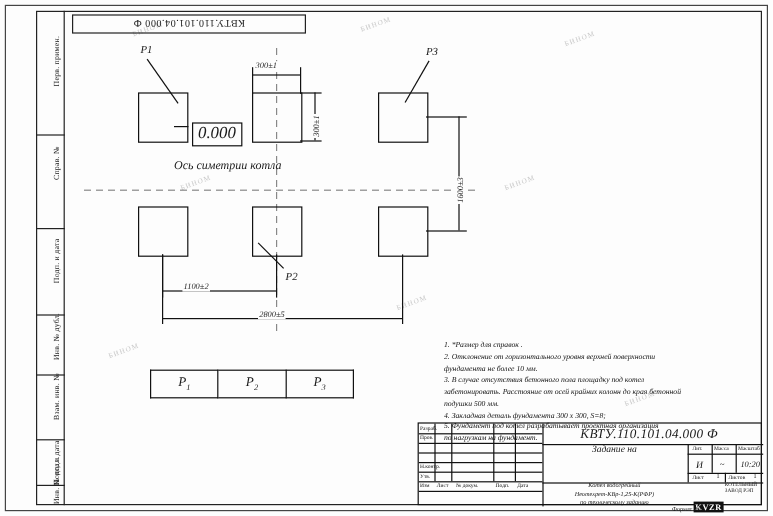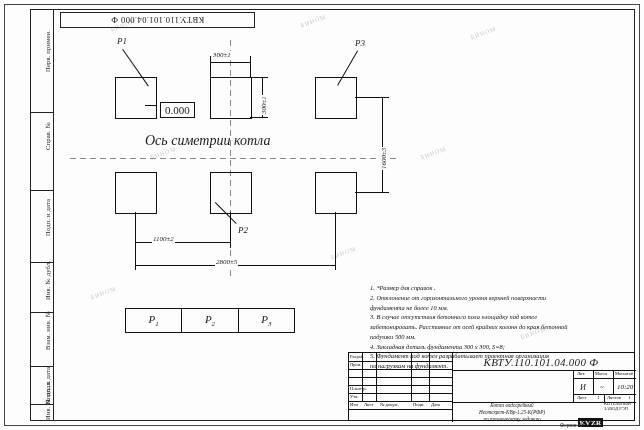--- a/index.html
+++ b/index.html
@@ -37,22 +37,22 @@
   .pad{position:absolute;border:1.3px solid #111;background:transparent;}
   .padlbl{position:absolute;font-style:italic;font-size:9px;}
   .dash{position:absolute;background:repeating-linear-gradient(to right,#888 0 6px,transparent 6px 10px);height:1px;}
   .dashv{position:absolute;background:repeating-linear-gradient(to bottom,#888 0 6px,transparent 6px 10px);width:1px;}
   .dim{position:absolute;background:#111;height:1px;}
   .dimv{position:absolute;background:#111;width:1px;}
   .dimtxt{position:absolute;font-size:7px;font-style:italic;background:#fdfdfd;padding:0 1px;}
   .dimtxt.v{transform-origin:0 0;transform:rotate(-90deg);}
   .ext{position:absolute;background:#111;width:1px;}
   .exth{position:absolute;background:#111;height:1px;}
-  .lvlbox{position:absolute;border:1px solid #111;padding:1px 4px;font-size:11px;background:#fdfdfd;}
-  .axis-lbl{position:absolute;font-style:italic;font-size:14px;}
+  .lvlbox{position:absolute;border:1px solid #111;padding:1px 4px;font-size:14px;font-style:italic;background:#fdfdfd;}
+  .axis-lbl{position:absolute;font-style:italic;font-size:10px;}
   .leader{position:absolute;background:#111;height:1px;transform-origin:0 0;}
 
   
   .notes{position:absolute;left:370px;top:283px;width:235px;font-size:6.4px;line-height:1.45;font-style:italic;color:#111;}
   .notes div{margin-bottom:.5px;}
 
   
   .wtable{position:absolute;left:125px;top:308px;width:170px;border-collapse:collapse;}
   .wtable td{border:1.2px solid #111;text-align:center;font-style:italic;font-size:11px;padding:4px 0;width:33.33%;}
   .wtable td.h{font-size:11px;}
@@ -227,20 +227,21 @@
     <div class="st-txt" style="left:279px;top:42px;font-size:5px;">1</div>
 
     <div class="st-txt" style="left:231px;top:30px;font-size:8px;font-style:italic;">И</div>
     <div class="st-txt" style="left:251px;top:30px;font-size:7px;">~</div>
     <div class="st-txt" style="left:268px;top:30px;font-size:7px;font-style:italic;">10:20</div>
   </div>
 
   <div class="code">КВТУ.110.101.04.000  Ф</div>
 
   <div class="title1">
+    <div>Задание на</div>
   </div>
   <div class="small-it" style="left:452px;top:402px;width:120px;">
     <div>Котел водогрейный</div>
     <div>Неотехрет-КВр-1,25-К(РФР)</div>
     <div>по техническому заданию</div>
   </div>
 
   <div class="kvzr">KVZR</div>
   <div class="kvzr-txt">
     <div>КОТЕЛЬНЫЙ</div>

